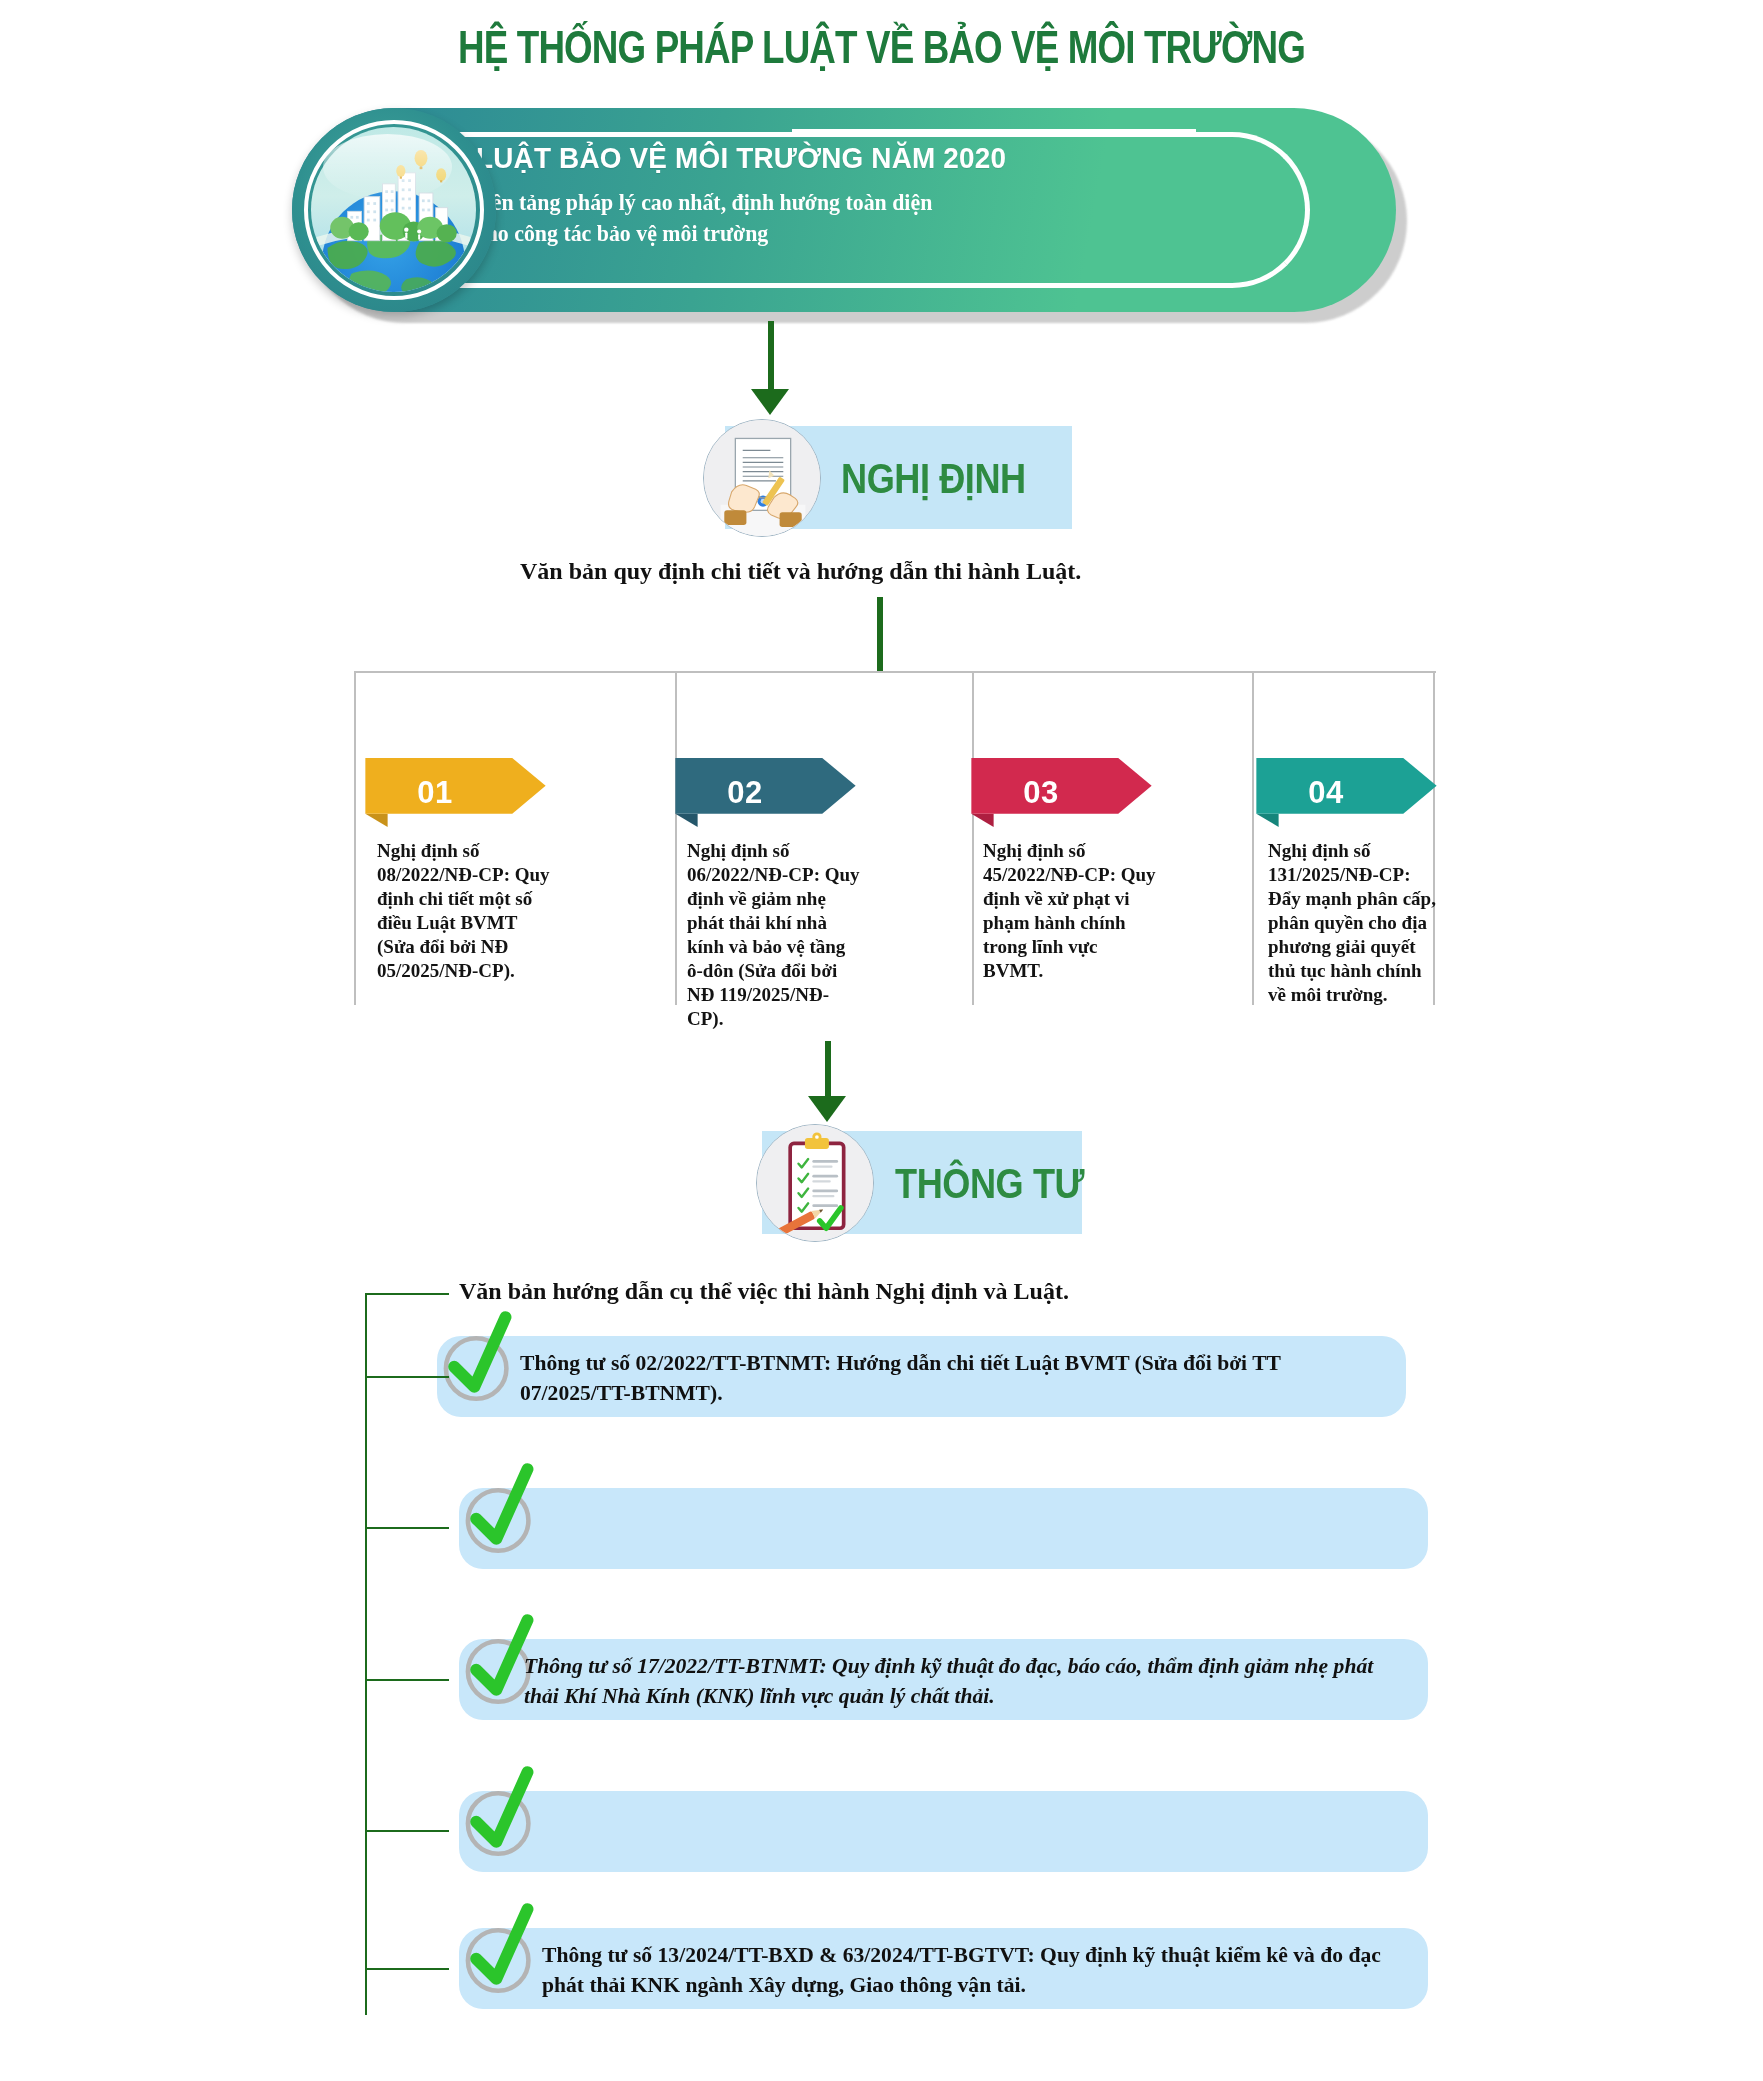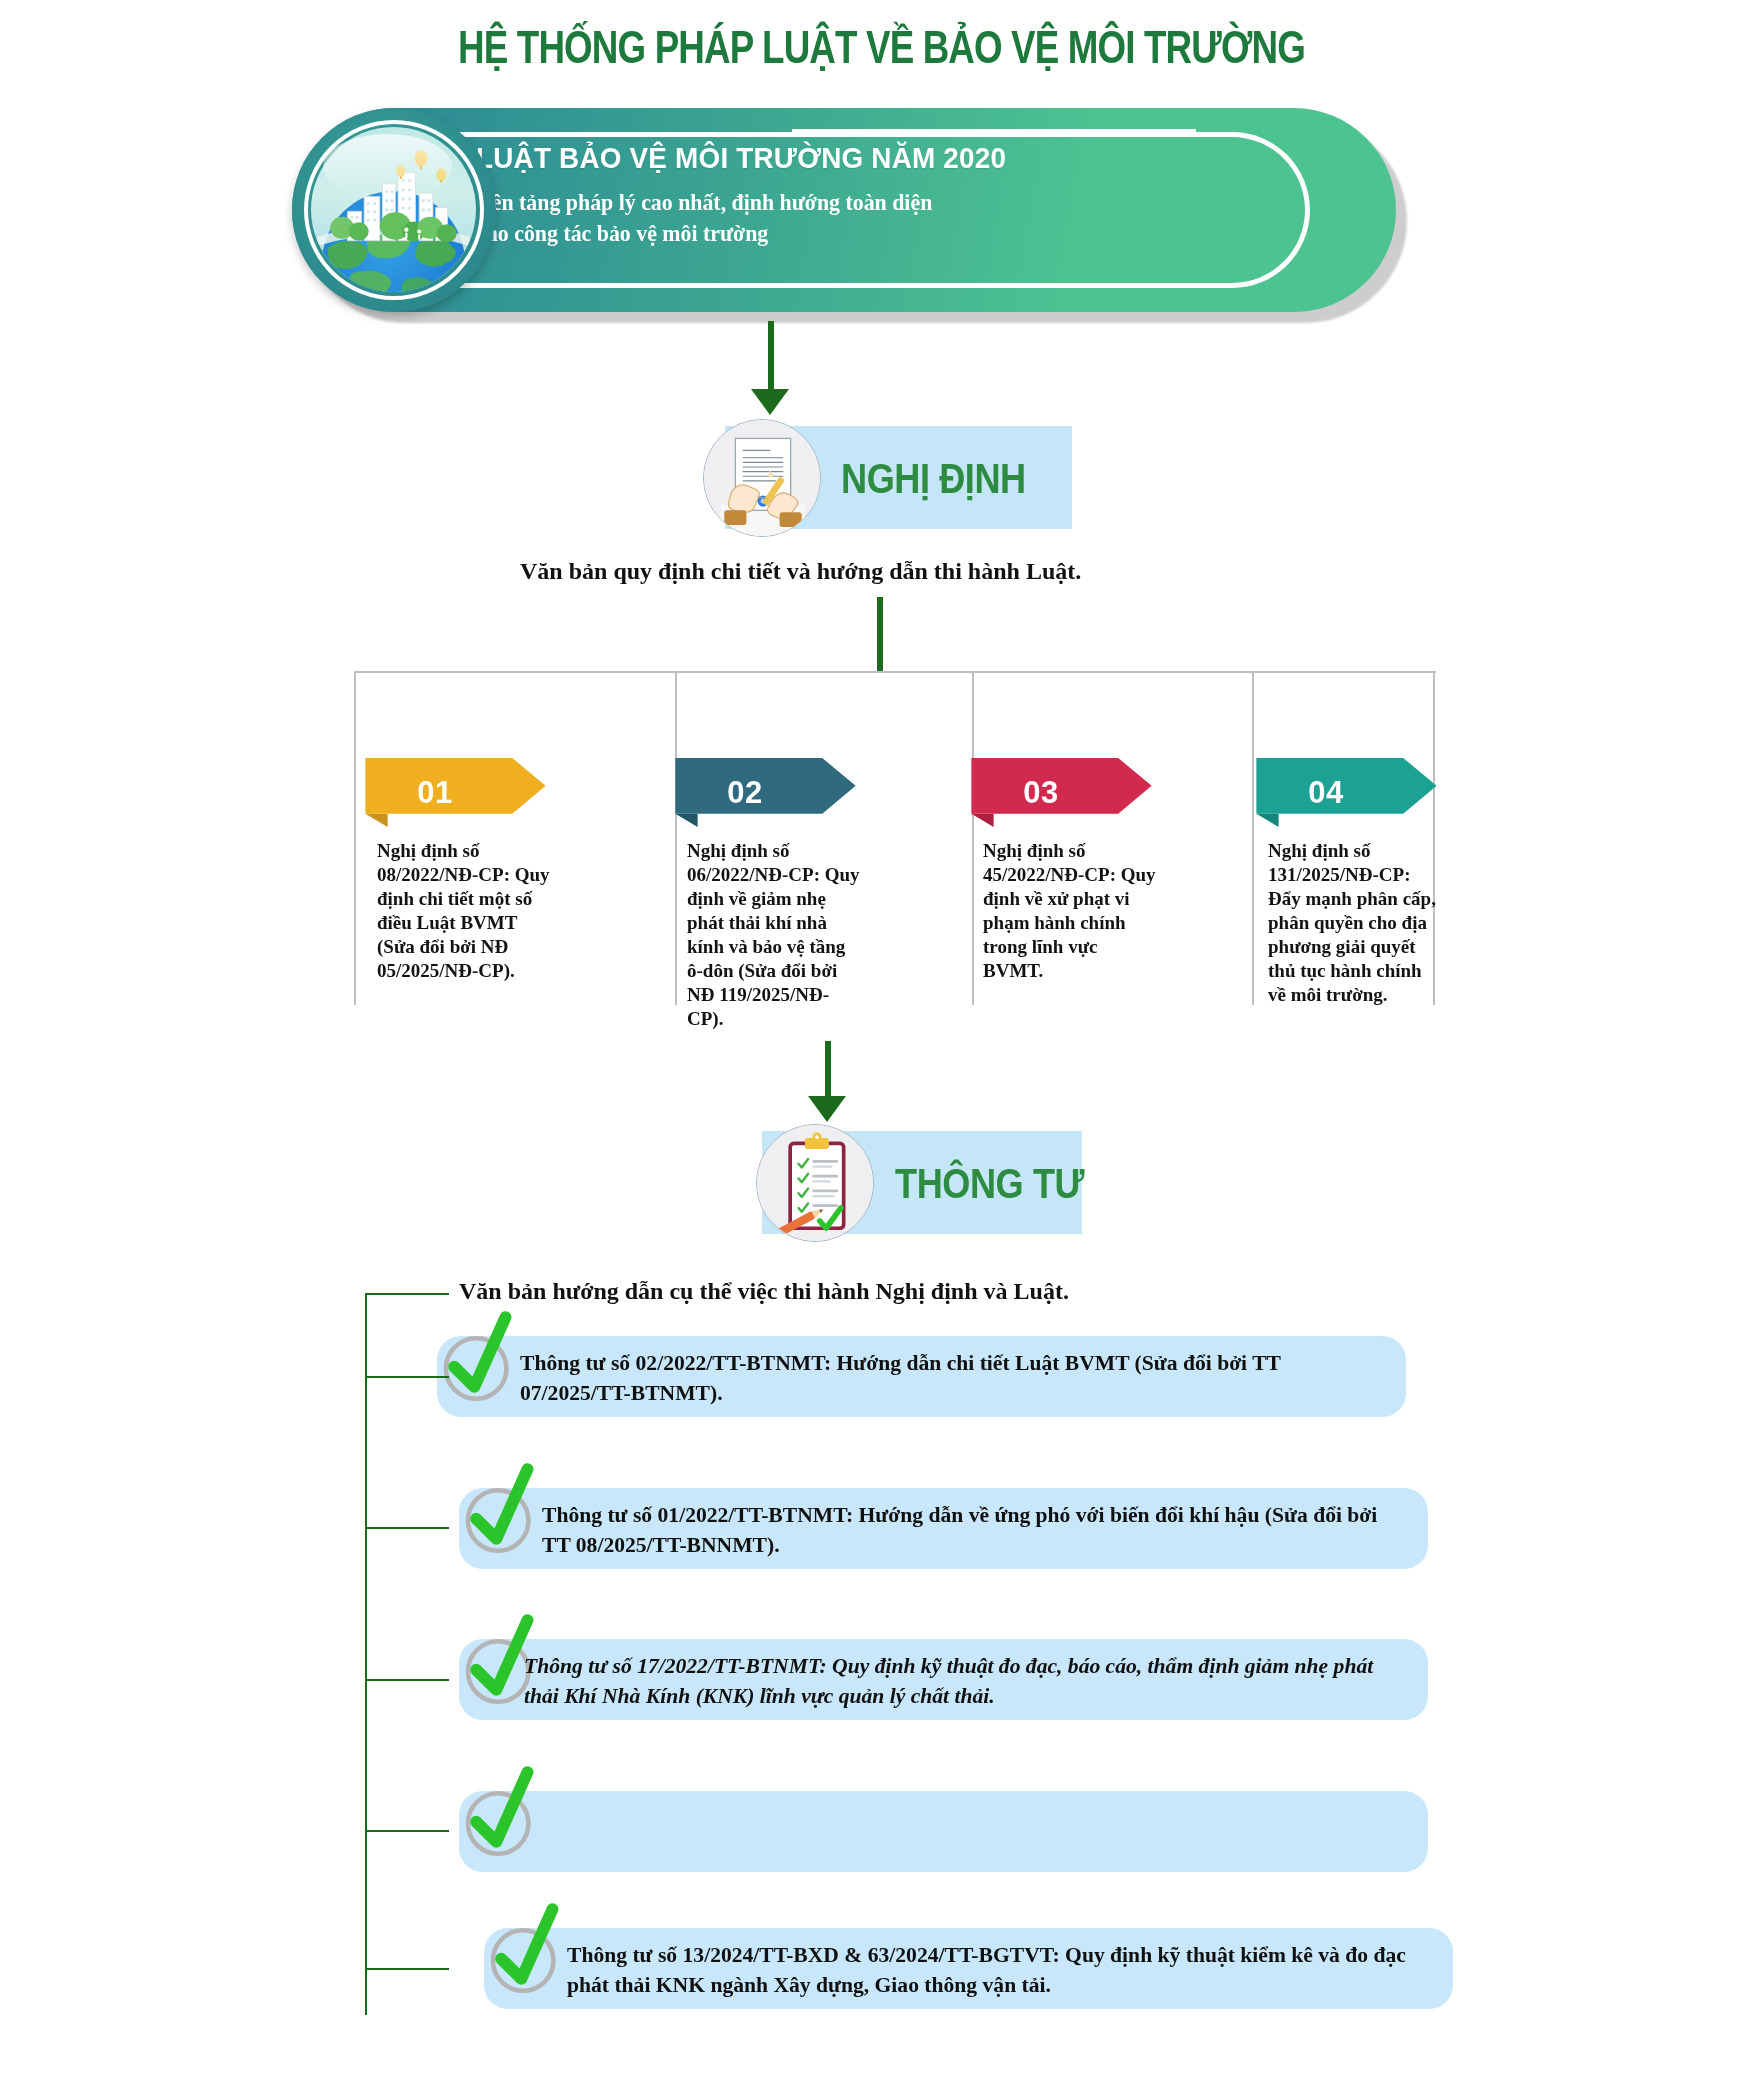--- a/index.html
+++ b/index.html
@@ -516,38 +516,37 @@
           <path d="M22 66 L44 88 L78 12" fill="none" stroke="#2BC52B" stroke-width="13" stroke-linecap="round" stroke-linejoin="round"></path>
         </svg></div>
       <div class="tt-text" style="left: 83px; top: 12px; width: 866px;">Thông tư số 02/2022/TT-BTNMT: Hướng dẫn chi tiết Luật BVMT (Sửa đổi bởi TT 07/2025/TT-BTNMT).</div>
     </div>
     <div class="tt-item" style="left: 459px; top: 1488px; width: 969px; height: 81px;">
       <div class="tt-pill" style="width: 969px; height: 81px; background: rgb(200, 231, 250);"></div>
       <div class="tt-check" style="left: -2.8px; top: -30px;"><svg width="88" height="103" viewBox="0 0 96 112" aria-hidden="true">
           <circle cx="46" cy="68" r="33" fill="none" stroke="#b4b4b4" stroke-width="5"></circle>
           <path d="M22 66 L44 88 L78 12" fill="none" stroke="#2BC52B" stroke-width="13" stroke-linecap="round" stroke-linejoin="round"></path>
         </svg></div>
-      <div class="tt-text" style="left: 83px; top: 12px; width: 866px;">Thông tư số 01/2022/TT-BTNMT: Hướng dẫn về ứng phó với biến đổi khí hậu (Sửa đổi bởi TT 08/2025/TT-BNNMT).</div>
     </div>
     <div class="tt-item" style="left: 459px; top: 1639px; width: 969px; height: 81px;">
       <div class="tt-pill" style="width: 969px; height: 81px; background: rgb(200, 231, 250);"></div>
       <div class="tt-check" style="left: -2.8px; top: -30px;"><svg width="88" height="103" viewBox="0 0 96 112" aria-hidden="true">
           <circle cx="46" cy="68" r="33" fill="none" stroke="#b4b4b4" stroke-width="5"></circle>
           <path d="M22 66 L44 88 L78 12" fill="none" stroke="#2BC52B" stroke-width="13" stroke-linecap="round" stroke-linejoin="round"></path>
         </svg></div>
       <div class="tt-text" style="left: 65px; top: 12px; width: 866px; font-style: italic;">Thông tư số 17/2022/TT-BTNMT: Quy định kỹ thuật đo đạc, báo cáo, thẩm định giảm nhẹ phát thải Khí Nhà Kính (KNK) lĩnh vực quản lý chất thải.</div>
     </div>
     <div class="tt-item" style="left: 459px; top: 1791px; width: 969px; height: 81px;">
       <div class="tt-pill" style="width: 969px; height: 81px; background: rgb(200, 231, 250);"></div>
       <div class="tt-check" style="left: -2.8px; top: -30px;"><svg width="88" height="103" viewBox="0 0 96 112" aria-hidden="true">
           <circle cx="46" cy="68" r="33" fill="none" stroke="#b4b4b4" stroke-width="5"></circle>
           <path d="M22 66 L44 88 L78 12" fill="none" stroke="#2BC52B" stroke-width="13" stroke-linecap="round" stroke-linejoin="round"></path>
         </svg></div>
     </div>
-    <div class="tt-item" style="left: 484px; top: 1928px; width: 969px; height: 65px;">
+    <div class="tt-item" style="left: 459px; top: 1928px; width: 969px; height: 65px;">
       <div class="tt-pill" style="width: 969px; height: 81px; background: rgb(200, 231, 250);"></div>
       <div class="tt-check" style="left: -2.8px; top: -30px;"><svg width="88" height="103" viewBox="0 0 96 112" aria-hidden="true">
           <circle cx="46" cy="68" r="33" fill="none" stroke="#b4b4b4" stroke-width="5"></circle>
           <path d="M22 66 L44 88 L78 12" fill="none" stroke="#2BC52B" stroke-width="13" stroke-linecap="round" stroke-linejoin="round"></path>
         </svg></div>
       <div class="tt-text" style="left: 83px; top: 12px; width: 866px;">Thông tư số 13/2024/TT-BXD &amp; 63/2024/TT-BGTVT: Quy định kỹ thuật kiểm kê và đo đạc phát thải KNK ngành Xây dựng, Giao thông vận tải.</div>
     </div>
   </div>
 
 <div class="tree-h" style="left: 365px; top: 1376px; width: 84px;"></div>

